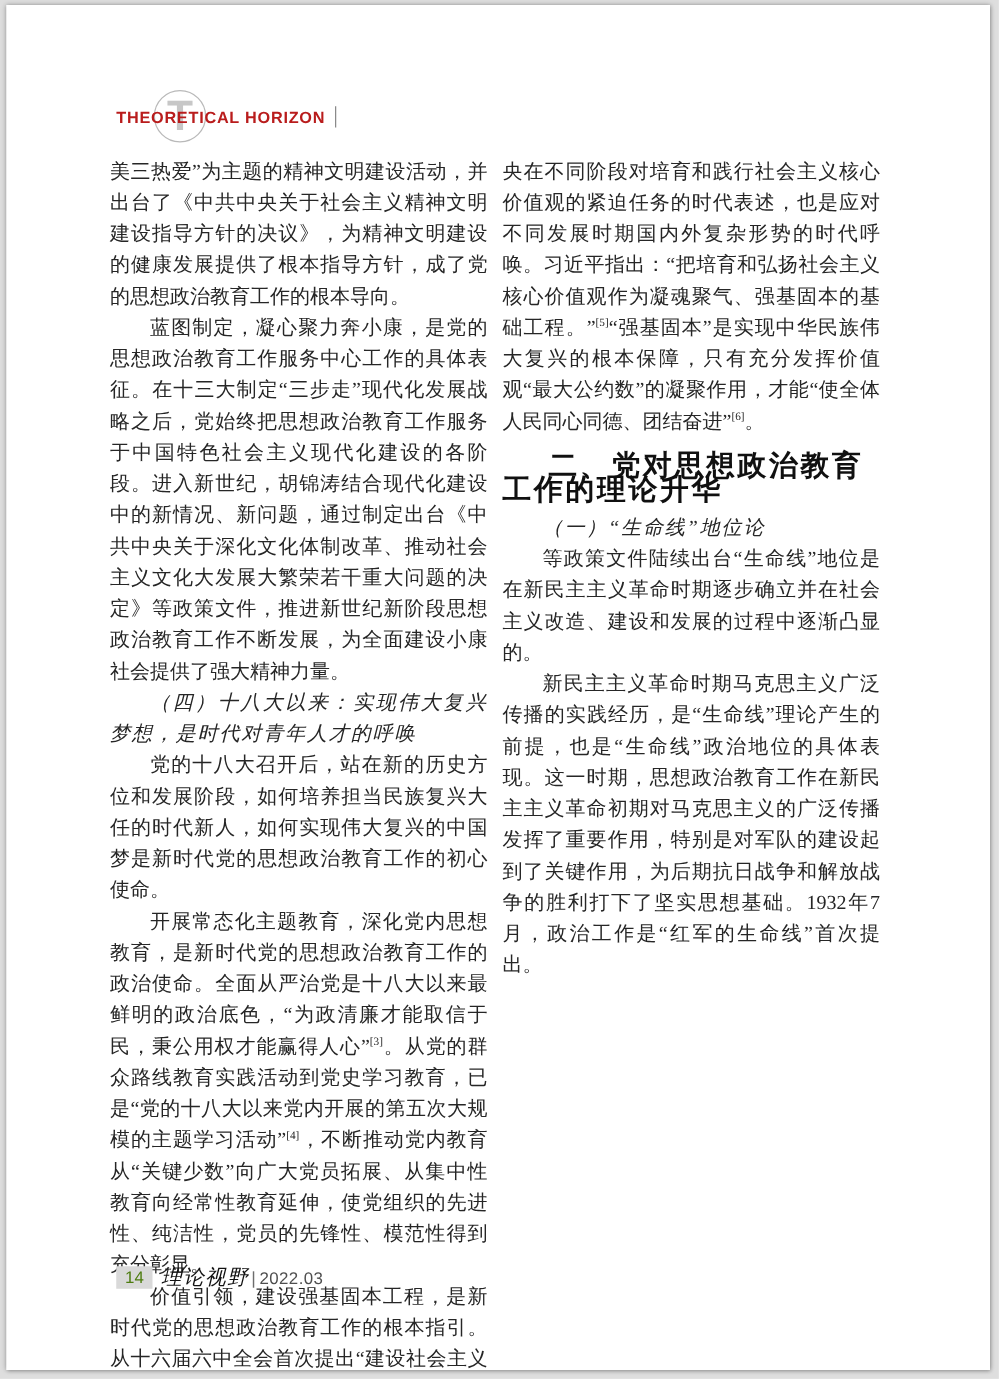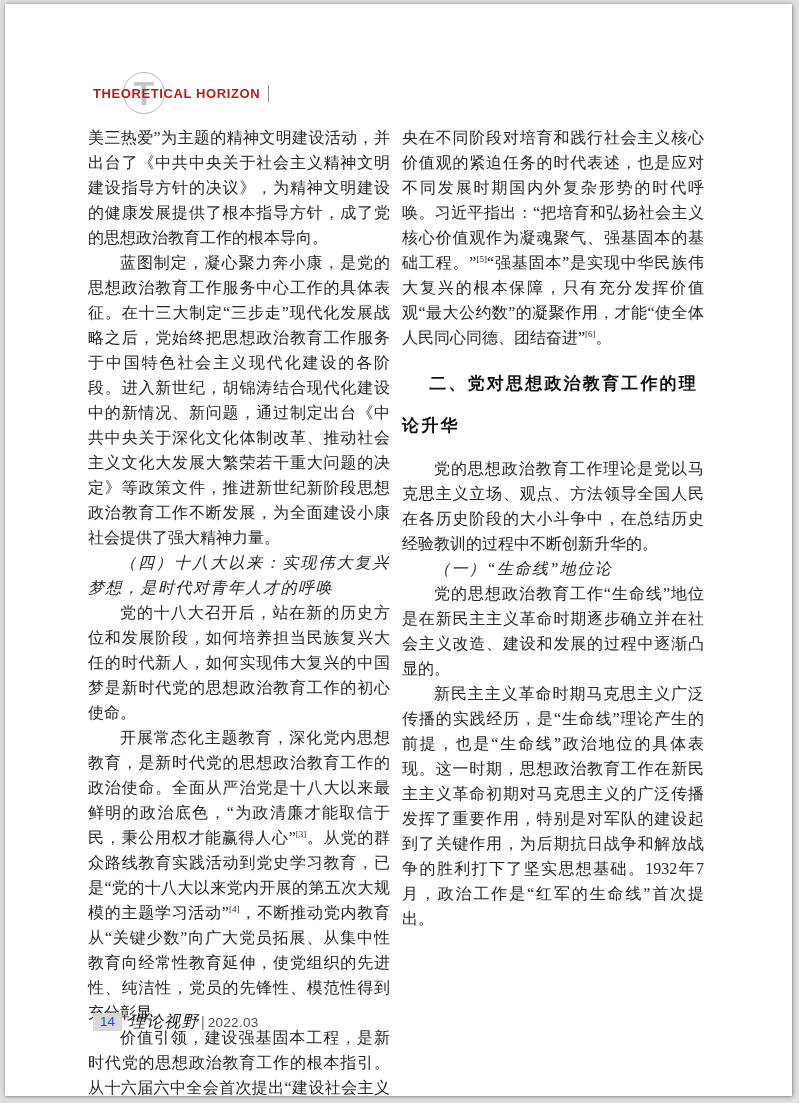--- a/index.html
+++ b/index.html
@@ -51,35 +51,35 @@
     font-family:"Liberation Serif","DejaVu Serif",serif;
   }
   .blk.p{text-indent:2em;}
   .blk.p-cont{text-indent:0;}
   .blk.h-italic{
     font-style:italic;font-weight:500;text-indent:2em;letter-spacing:1.5px;
   }
   .blk.h-bold{
     font-family:"Liberation Sans","DejaVu Sans",sans-serif;
     font-weight:bold;font-style:normal;color:#101010;
-    font-size:17px;line-height:42px;letter-spacing:2.2px;
+    font-size:23px;line-height:19px;letter-spacing:2.2px;
     text-indent:1.6em;margin:13px 0 9px 0;text-align:left;
   }
   .fnref{
     font-size:9px;line-height:0;vertical-align:6px;letter-spacing:0;
     font-family:"Liberation Serif","DejaVu Serif",serif;
   }
   
   .footer{
     position:absolute;left:88px;bottom:63px;
     display:flex;align-items:center;
     font-family:"Liberation Sans","DejaVu Sans",sans-serif;
   }
   .pagenum{
-    background:#d9d9d9;color:#1d4ed8;font-size:13.5px;
+    background:#d9d9d9;color:#4d7c0f;font-size:13.5px;
     padding:1px 7px 2px 7px;margin-right:7px;
   }
   .jcn{
     font-family:"Liberation Serif","DejaVu Serif",serif;
     font-weight:normal;font-style:italic;font-size:16.5px;color:#111;
     letter-spacing:1px;
   }
   .fdiv{color:#6d6d6d;font-size:14px;margin:0 3px 0 2px;}
   .issue{color:#4f4f4f;font-size:13.5px;letter-spacing:.3px;text-align:center;}
 </style>
@@ -104,23 +104,22 @@
           <p class="blk p-cont">美三热爱”为主题的精神文明建设活动，并出台了《中共中央关于社会主义精神文明建设指导方针的决议》，为精神文明建设的健康发展提供了根本指导方针，成了党的思想政治教育工作的根本导向。</p>
           <p class="blk p">蓝图制定，凝心聚力奔小康，是党的思想政治教育工作服务中心工作的具体表征。在十三大制定“三步走”现代化发展战略之后，党始终把思想政治教育工作服务于中国特色社会主义现代化建设的各阶段。进入新世纪，胡锦涛结合现代化建设中的新情况、新问题，通过制定出台《中共中央关于深化文化体制改革、推动社会主义文化大发展大繁荣若干重大问题的决定》等政策文件，推进新世纪新阶段思想政治教育工作不断发展，为全面建设小康社会提供了强大精神力量。</p>
           <p class="blk h-italic">（四）十八大以来：实现伟大复兴梦想，是时代对青年人才的呼唤</p>
           <p class="blk p">党的十八大召开后，站在新的历史方位和发展阶段，如何培养担当民族复兴大任的时代新人，如何实现伟大复兴的中国梦是新时代党的思想政治教育工作的初心使命。</p>
           <p class="blk p">开展常态化主题教育，深化党内思想教育，是新时代党的思想政治教育工作的政治使命。全面从严治党是十八大以来最鲜明的政治底色，“为政清廉才能取信于民，秉公用权才能赢得人心”<sup class="fnref">[3]</sup>。从党的群众路线教育实践活动到党史学习教育，已是“党的十八大以来党内开展的第五次大规模的主题学习活动”<sup class="fnref">[4]</sup>，不断推动党内教育从“关键少数”向广大党员拓展、从集中性教育向经常性教育延伸，使党组织的先进性、纯洁性，党员的先锋性、模范性得到充分彰显。</p>
           <p class="blk p">价值引领，建设强基固本工程，是新时代党的思想政治教育工作的根本指引。从十六届六中全会首次提出“建设社会主义核心价值体系”到十八报告首次提出“培育和践行社会主义核心价值观”，再到十九届五中全会首次提出“社会主义核心价值观深入人心”，三个“首次”是党中</p>
         </div>
       <div class="col">
           <p class="blk p-cont">央在不同阶段对培育和践行社会主义核心价值观的紧迫任务的时代表述，也是应对不同发展时期国内外复杂形势的时代呼唤。习近平指出：“把培育和弘扬社会主义核心价值观作为凝魂聚气、强基固本的基础工程。”<sup class="fnref">[5]</sup>“强基固本”是实现中华民族伟大复兴的根本保障，只有充分发挥价值观“最大公约数”的凝聚作用，才能“使全体人民同心同德、团结奋进”<sup class="fnref">[6]</sup>。</p>
           <p class="blk h-bold">二、党对思想政治教育工作的理论升华</p>
-          <p class="blk p">党的思想政治教育工作理论是党以马克思主义立场、观点、方法领导全国人民在各历史阶段的大小斗争中，在总结历史经验教训的过程中不断创新升华的。</p>
           <p class="blk h-italic">（一）“生命线”地位论</p>
-          <p class="blk p">党的思想政治教育工作“生命线”地位是在新民主主义革命时期逐步确立并在社会主义改造、建设和发展的过程中逐渐凸显的。</p>
+          <p class="blk p">等政策文件陆续出台“生命线”地位是在新民主主义革命时期逐步确立并在社会主义改造、建设和发展的过程中逐渐凸显的。</p>
           <p class="blk p">新民主主义革命时期马克思主义广泛传播的实践经历，是“生命线”理论产生的前提，也是“生命线”政治地位的具体表现。这一时期，思想政治教育工作在新民主主义革命初期对马克思主义的广泛传播发挥了重要作用，特别是对军队的建设起到了关键作用，为后期抗日战争和解放战争的胜利打下了坚实思想基础。1932年7月，政治工作是“红军的生命线”首次提出。</p>
         </div>
     </main>
 
     <footer class="footer">
       <span class="pagenum">14</span>
       <span class="jcn">理论视野</span>
       <span class="fdiv">|</span>
       <span class="issue">2022.03</span>
     </footer>

